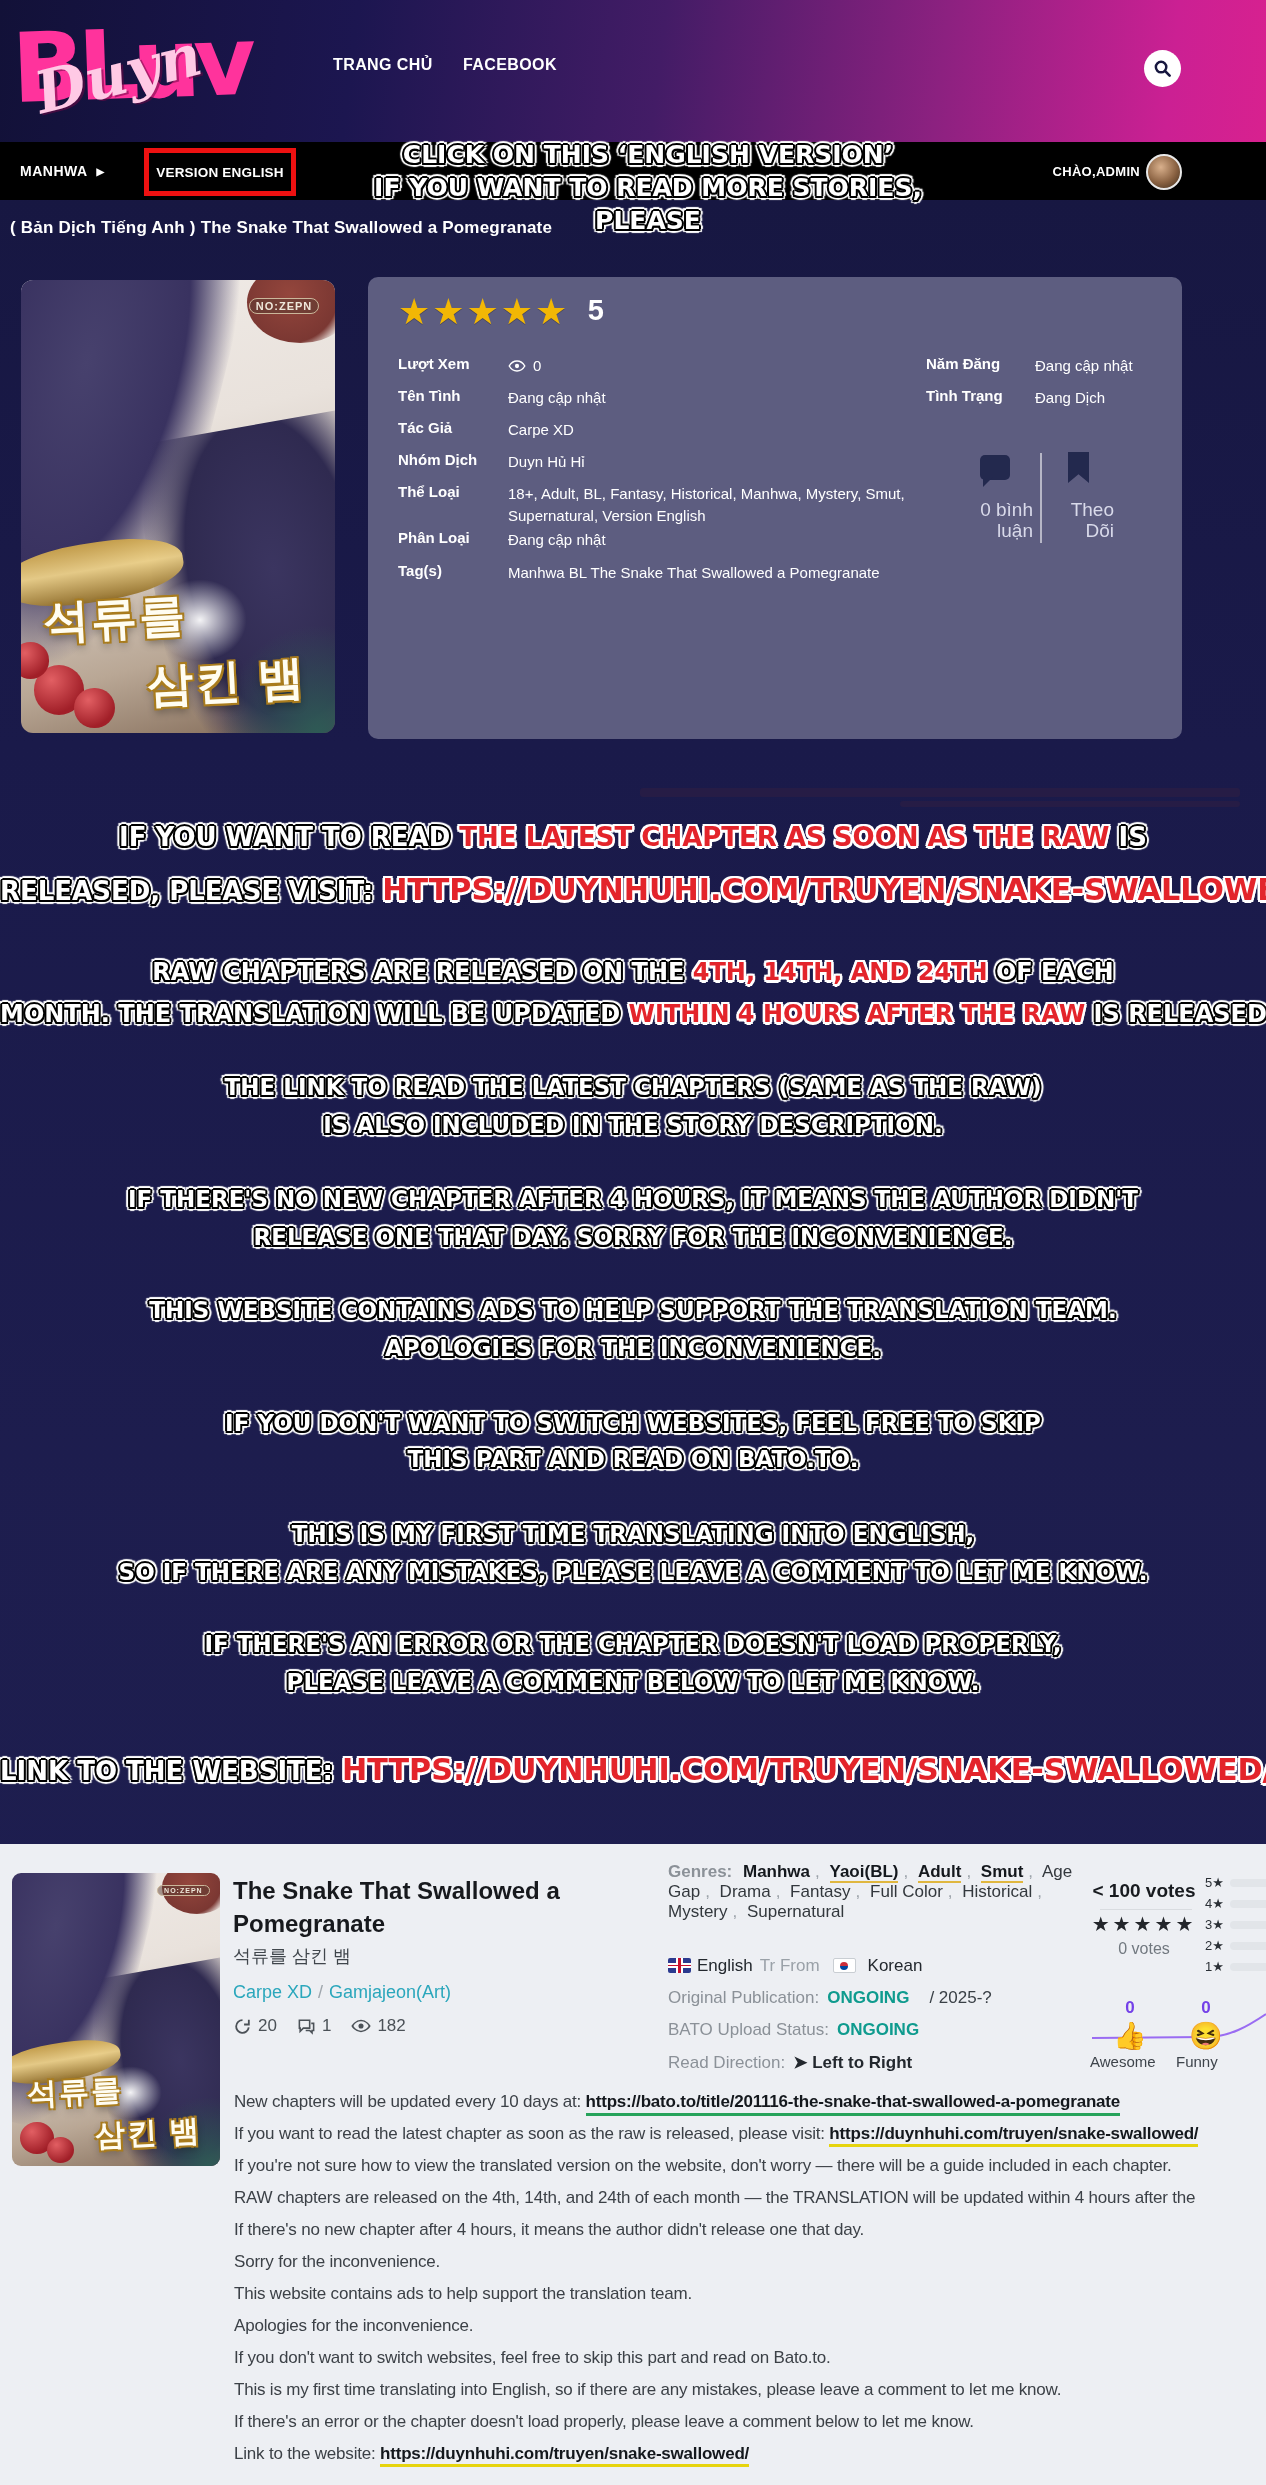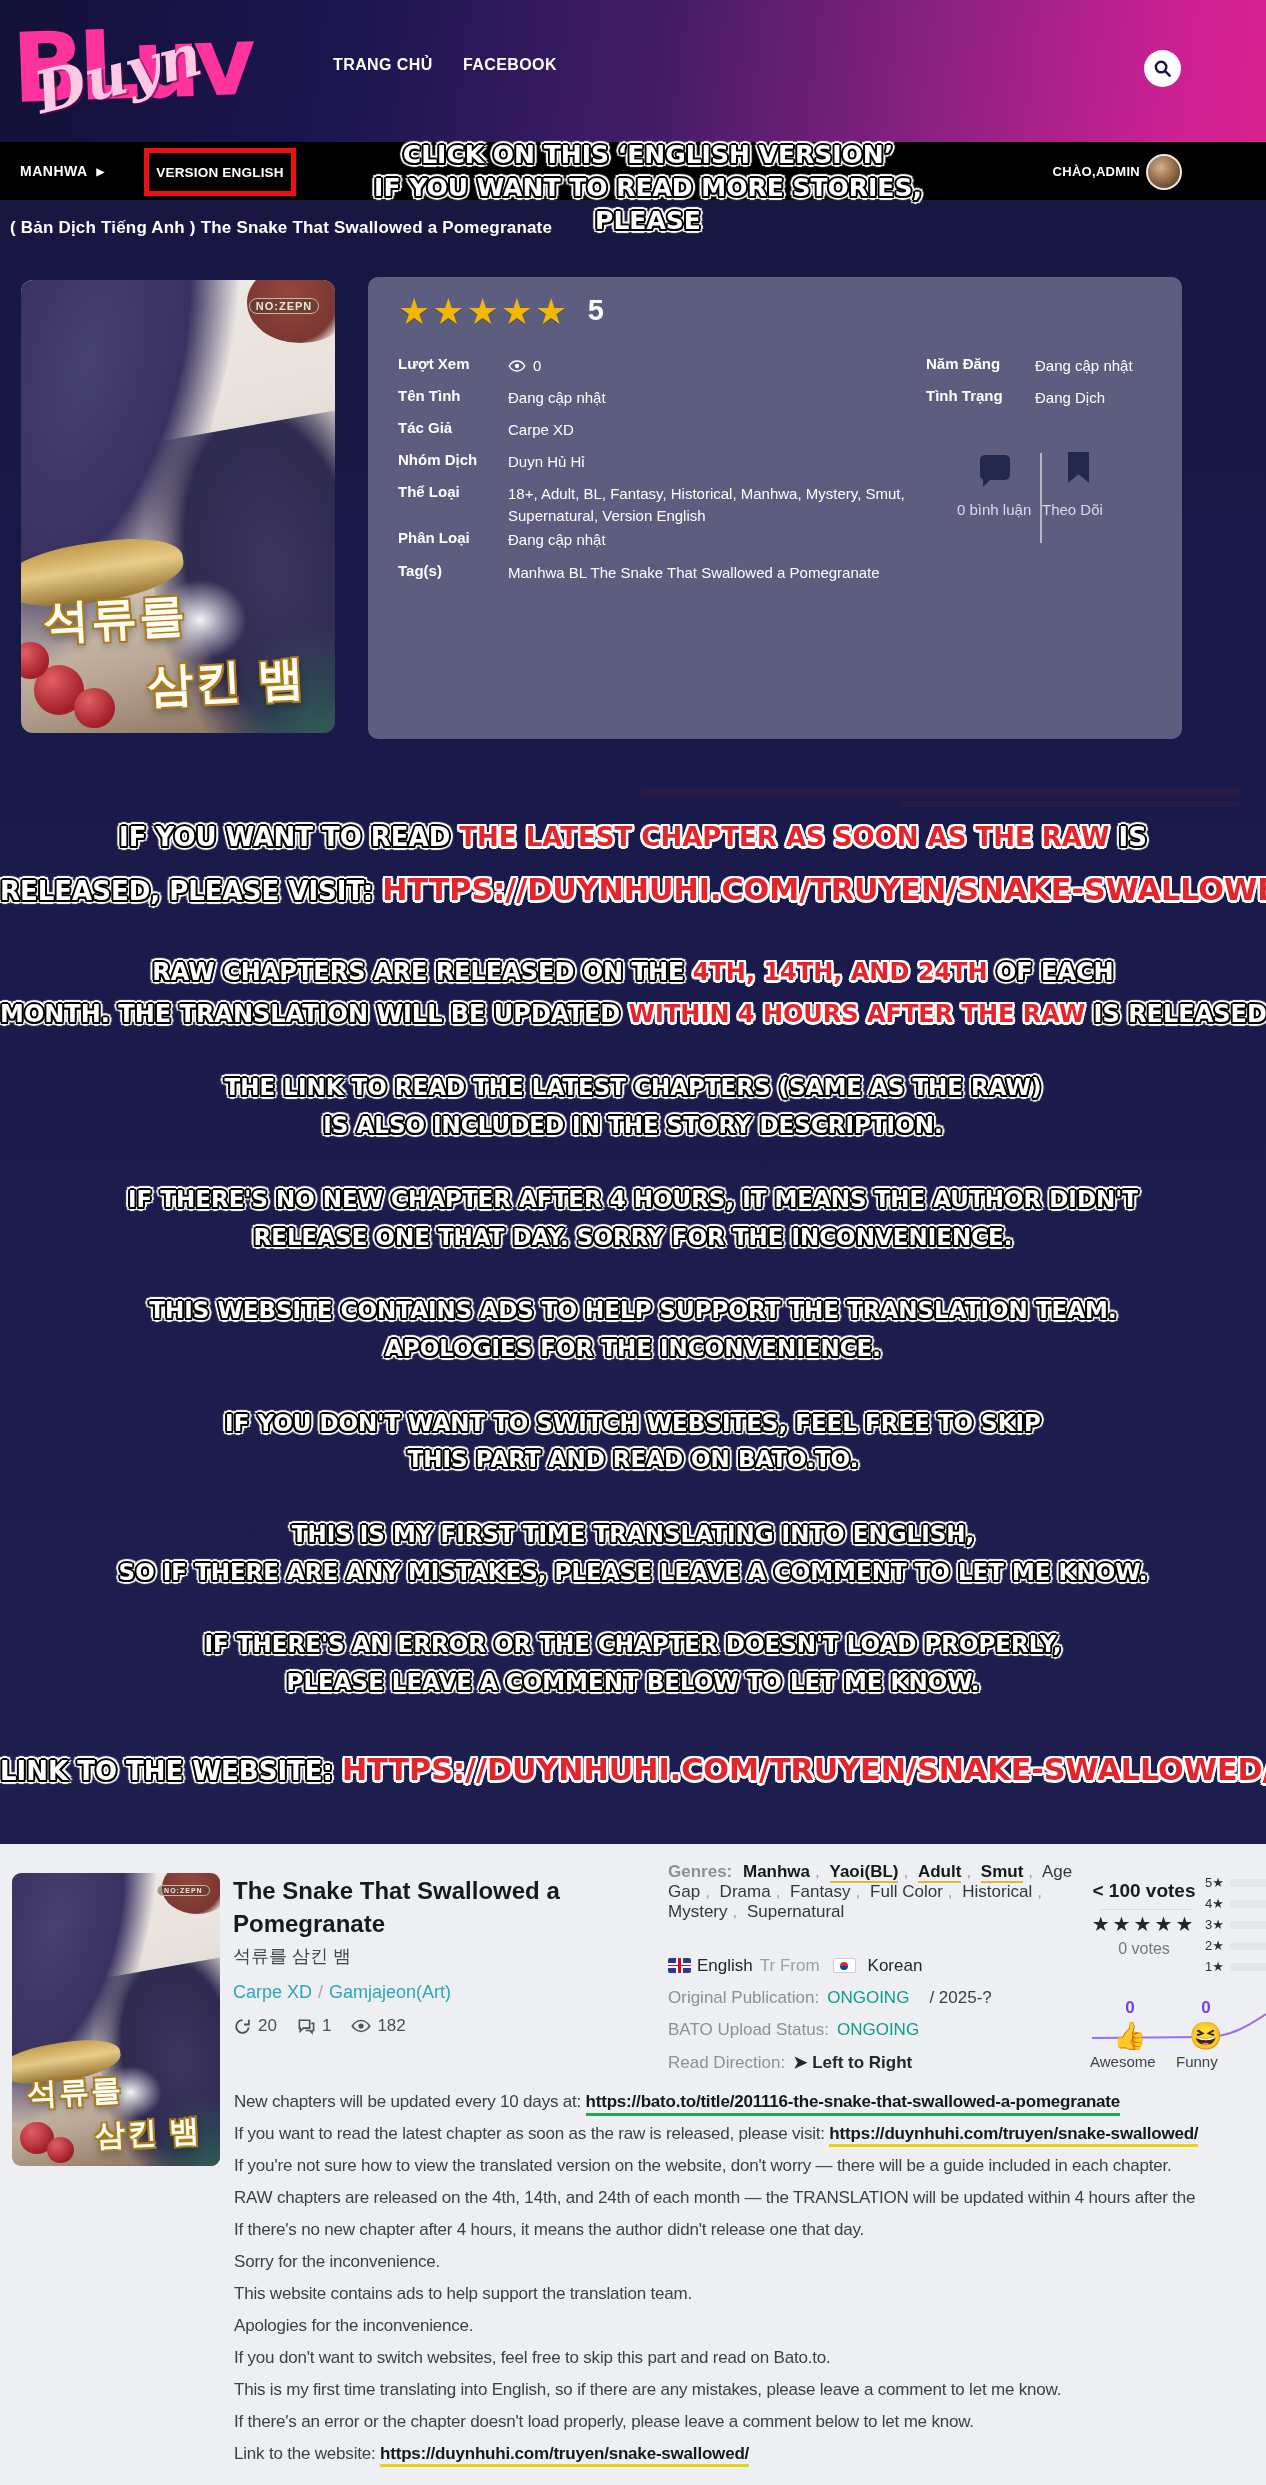--- a/index.html
+++ b/index.html
@@ -73,21 +73,21 @@
   .crow .lab{position:absolute;left:30px;top:0;width:105px;font-weight:700;}
   .crow .val{position:absolute;left:140px;top:0;width:420px;line-height:21.5px;}
   .crow.rright .lab{left:558px;width:100px;}
   .crow.rright .val{left:667px;width:140px;}
   .eye-val{display:flex;align-items:center;gap:7px;}
   .ic-comment{position:absolute;left:612px;top:178px;width:30px;height:25px;background:#23294e;border-radius:5px;}
   .ic-comment::after{content:"";position:absolute;left:3px;bottom:-7px;border:5px solid transparent;border-top-color:#23294e;border-left-color:#23294e;}
   .ic-bookmark{position:absolute;left:700px;top:175px;width:21px;height:31px;background:#23294e;
                clip-path:polygon(0 0,100% 0,100% 100%,50% 72%,0 100%);}
   .vdiv{position:absolute;left:672px;top:176px;width:1.5px;height:90px;background:rgba(255,255,255,.55);}
-  .ic-label{position:absolute;top:222px;text-align:left;color:#d9daea;font-size:15px;line-height:21px;cursor:pointer;}
+  .ic-label{position:absolute;top:222px;text-align:right;color:#d9daea;font-size:19px;line-height:21px;cursor:pointer;}
   .ic-label.c1{left:589px;width:76px;}
   .ic-label.c2{left:674px;width:72px;}
 
   
   .nl{position:absolute;left:0;width:1266px;text-align:center;font-family:"DejaVu Sans",sans-serif;
       font-weight:700;font-size:23px;white-space:nowrap;}
   .nw{color:#fff;text-shadow:2px 0 0 #000,-2px 0 0 #000,0 2px 0 #000,0 -2px 0 #000,
       1.5px 1.5px 0 #000,-1.5px 1.5px 0 #000,1.5px -1.5px 0 #000,-1.5px -1.5px 0 #000,
       4px 0 1px #fff,-4px 0 1px #fff,0 4px 1px #fff,0 -4px 1px #fff,
       3px 3px 1px #fff,-3px 3px 1px #fff,3px -3px 1px #fff,-3px -3px 1px #fff;}
@@ -107,21 +107,21 @@
   .b-stats{position:absolute;left:233px;top:172px;display:flex;gap:20px;align-items:center;font-size:17px;color:#4b5157;}
   .b-stats .grp{display:flex;align-items:center;gap:6px;}
   .b-genres{position:absolute;left:668px;top:18px;width:414px;font-size:17px;line-height:20px;}
   .g-label{color:#8b9198;font-weight:700;margin-right:6px;}
   .g-b{font-weight:700;color:#14181d;cursor:pointer;}
   .g-bu{font-weight:700;color:#14181d;border-bottom:2px solid #e0b73f;cursor:pointer;}
   .g-r{color:#33383d;cursor:pointer;}
   .g-sep{color:#9aa1a8;margin:0 5px;}
   .b-line{position:absolute;left:668px;font-size:17px;}
   .lab-g{color:#8b9198;}
-  .v-teal{color:#0f9b8e;font-weight:400;margin-left:8px;}
+  .v-teal{color:#0f9b8e;font-weight:700;margin-left:8px;}
   .v-dark{color:#3a4046;margin-left:20px;}
   .v-read{color:#23282e;font-weight:600;margin-left:8px;}
   .flag{display:inline-block;width:23px;height:15px;border-radius:2px;vertical-align:-2px;margin-right:6px;}
   .flag-uk{background-color:#2b3a8f;background-image:
     linear-gradient(0deg,transparent 45%,#c8102e 45%,#c8102e 55%,transparent 55%),
     linear-gradient(90deg,transparent 44%,#c8102e 44%,#c8102e 56%,transparent 56%),
     linear-gradient(0deg,transparent 34%,#fff 34%,#fff 66%,transparent 66%),
     linear-gradient(90deg,transparent 36%,#fff 36%,#fff 64%,transparent 64%);}
   .flag-kr{background:#fff;border:1px solid #c9ced3;position:relative;width:21px;height:13px;margin-left:6px;}
   .flag-kr::after{content:"";position:absolute;left:6px;top:2.5px;width:8px;height:8px;border-radius:50%;

